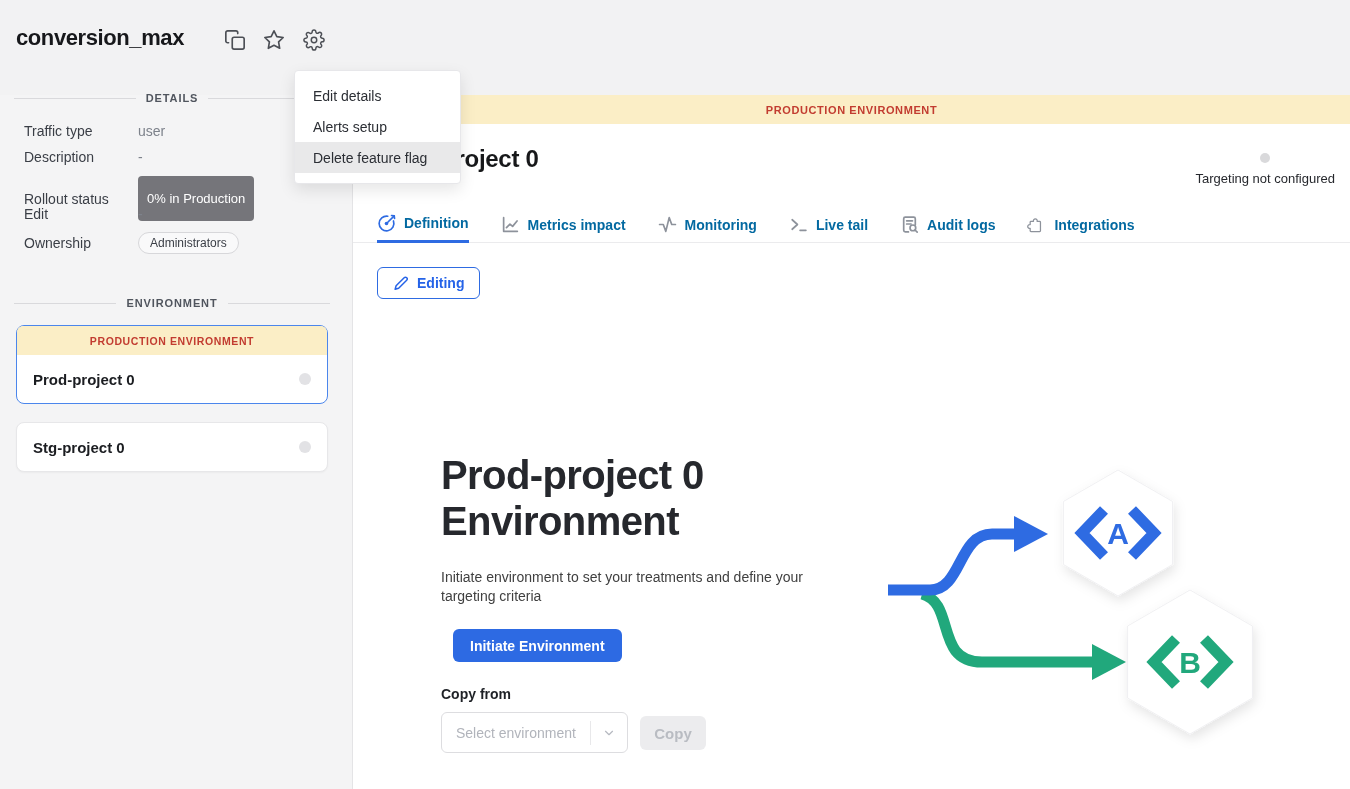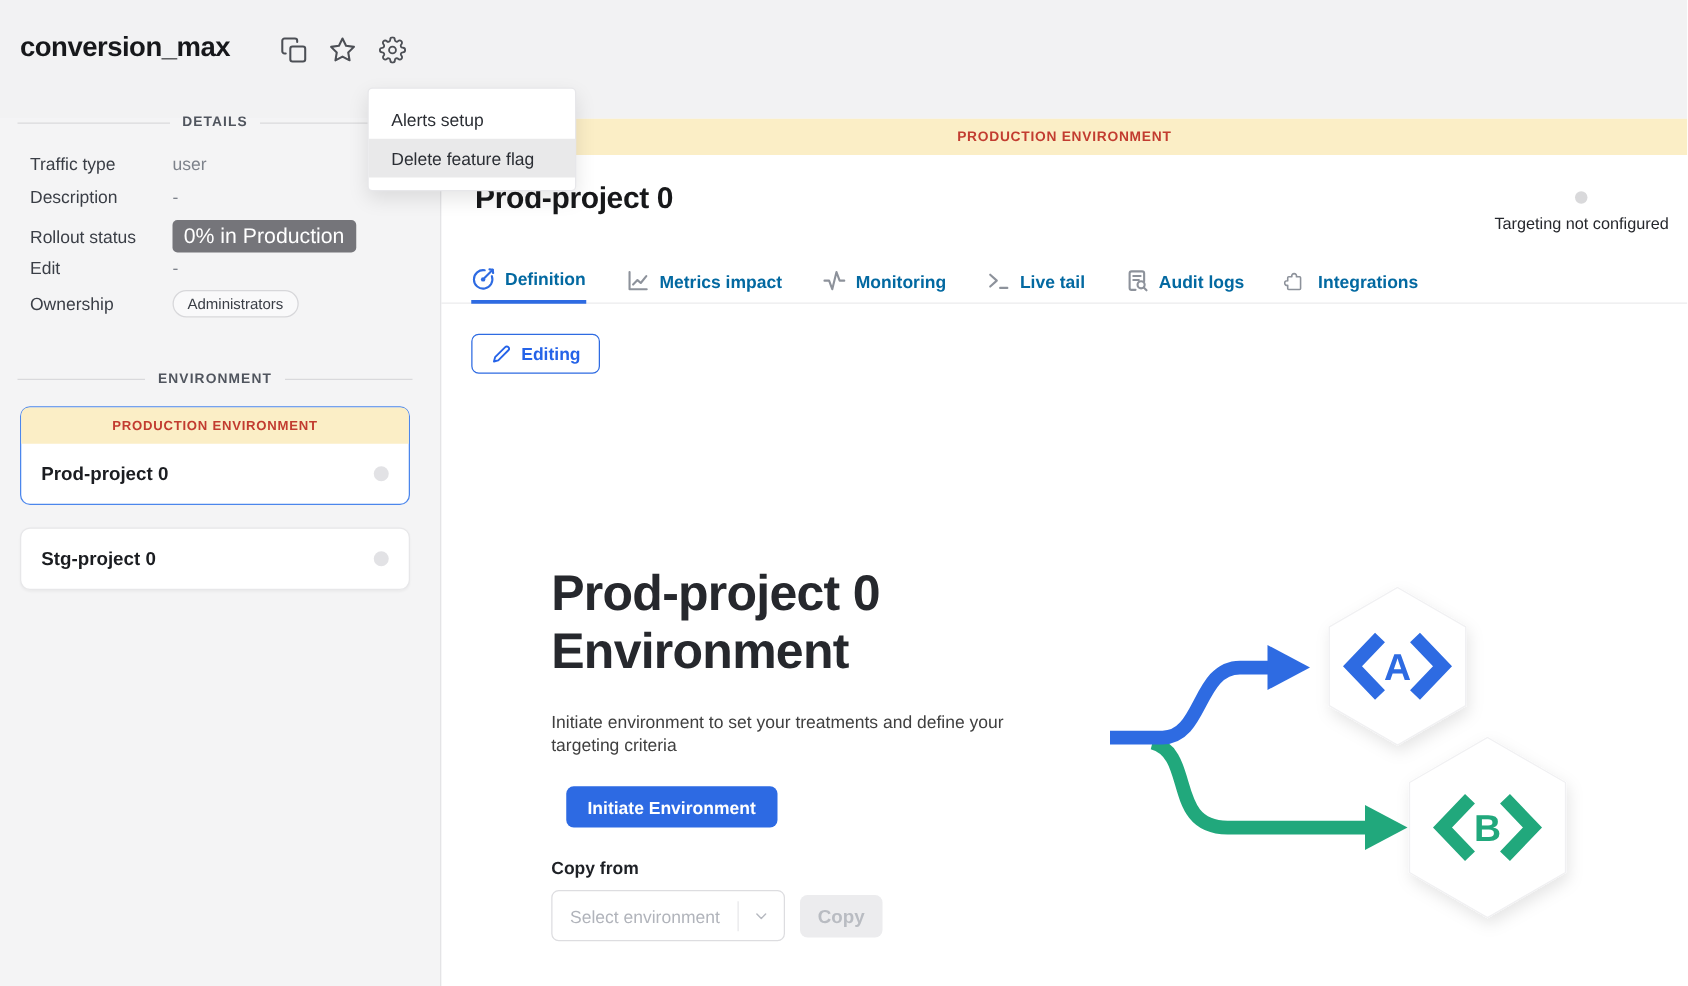--- a/index.html
+++ b/index.html
@@ -15,21 +15,21 @@
   .hicon { position:absolute; top:29px; width:22px; height:22px; color:#4c4f55; cursor:pointer; }
   .hicon svg { width:100%; height:100%; stroke:currentColor; fill:none; stroke-width:1.8; stroke-linecap:round; stroke-linejoin:round; }
 
   .sec-head { position:absolute; left:14px; width:316px; display:flex; align-items:center; gap:10px; }
   .sec-head .line { flex:1; height:1px; background:#d9d9dc; }
   .sec-head .txt { font-size:11px; font-weight:700; letter-spacing:0.9px; color:#50555e; }
 
   .drow { position:absolute; left:24px; width:306px; display:flex; align-items:center; }
   .drow .lbl { width:114px; font-size:14px; color:#3a3e46; }
   .drow .val { font-size:14px; color:#7d828b; }
-  .badge { background:#75757a; color:#fff; font-size:17px; padding:3px 9px; border-radius:4px; }
+  .badge { background:#75757a; color:#fff; font-size:13px; padding:15px 9px; border-radius:4px; }
   .pill { background:#f9f9fa; border:1px solid #d7d7da; color:#3a3e46; font-size:12px; padding:3px 11px; border-radius:12px; }
 
   .envcard { position:absolute; left:16px; width:312px; background:#fff; border-radius:8px; cursor:pointer; }
   .envcard.selected { border:1.5px solid #4b86ec; }
   .envcard.plain { border:1px solid #e7e7e9; box-shadow:0 1px 2px rgba(0,0,0,0.04); }
   .envcard .yband { height:29px; background:#fbeec6; border-radius:6px 6px 0 0; display:flex; align-items:center; justify-content:center; font-size:10.5px; font-weight:700; letter-spacing:0.6px; color:#c23c30; }
   .envcard .crow { display:flex; align-items:center; justify-content:space-between; padding:0 16px; }
   .envcard .cname { font-size:15px; font-weight:700; color:#1b1d21; }
   .dot { width:12px; height:12px; border-radius:50%; background:#e2e2e5; }
 
@@ -234,16 +234,17 @@
     <polygon points="320,140 382.4,176 382.4,248 320,284 257.6,248 257.6,176" fill="#ffffff" stroke="#f0f0f2" stroke-width="1" filter="url(#hexShadow)"></polygon>
     <path d="M234 60 L212 83 L234 106" stroke="#2e6be2" stroke-width="11" fill="none" stroke-linejoin="miter"></path>
     <path d="M262 60 L284 83 L262 106" stroke="#2e6be2" stroke-width="11" fill="none" stroke-linejoin="miter"></path>
     <text x="248" y="94" font-size="30" font-weight="bold" fill="#2e6be2" text-anchor="middle" font-family="Liberation Sans, sans-serif">A</text>
     <path d="M306 189 L284 212 L306 235" stroke="#21a87c" stroke-width="11" fill="none" stroke-linejoin="miter"></path>
     <path d="M334 189 L356 212 L334 235" stroke="#21a87c" stroke-width="11" fill="none" stroke-linejoin="miter"></path>
     <text x="320" y="223" font-size="30" font-weight="bold" fill="#21a87c" text-anchor="middle" font-family="Liberation Sans, sans-serif">B</text>
   </svg>
 
   <div class="menu">
+    <div class="menu-item">Edit details</div>
     <div class="menu-item">Alerts setup</div>
     <div class="menu-item hl">Delete feature flag</div>
   </div>
 </div>
 
 </body></html>

